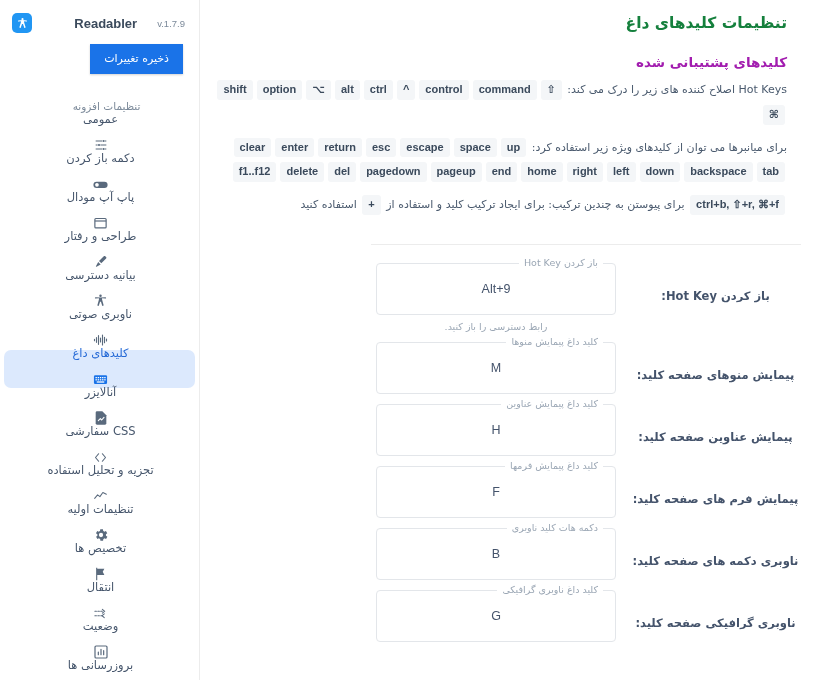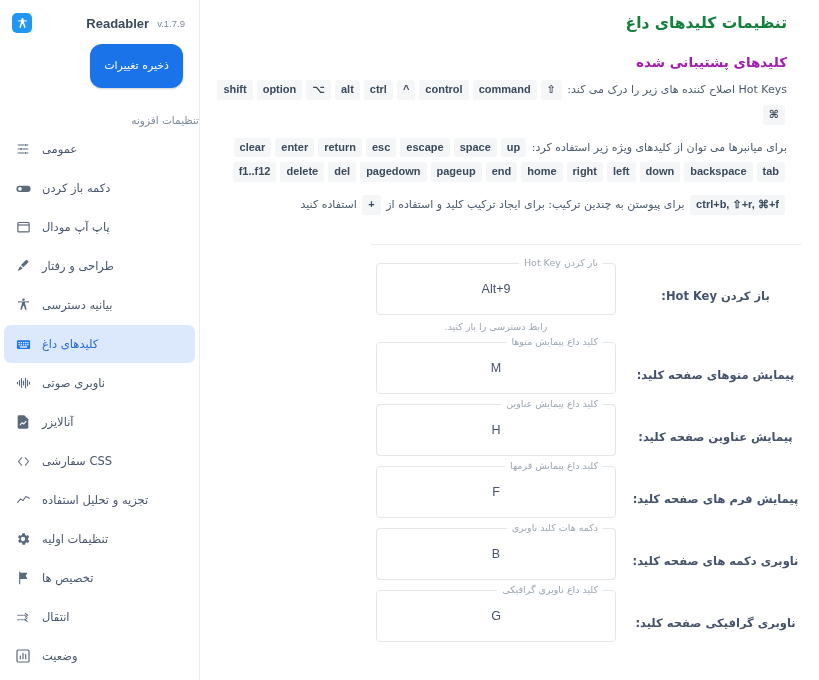--- a/index.html
+++ b/index.html
@@ -160,21 +160,21 @@
     position: relative;
   }
   .sb-top {
     padding: 10px 14px 0 12px;
   }
   .brand-row {
     display: flex;
     flex-direction: row-reverse;
     align-items: center;
     justify-content: flex-start;
-    gap: 8px;
+    gap: 20px;
     height: 26px;
   }
   .brand-badge {
     width: 20px; height: 20px;
     border-radius: 5px;
     background: #2196f3;
     display: flex; align-items: center; justify-content: center;
     flex: 0 0 20px;
   }
   .brand-badge svg { display: block; }
@@ -195,44 +195,44 @@
   }
   .save-wrap {
     padding: 8px 2px 0 0;
     display: flex;
     justify-content: flex-start;
   }
   .save-btn {
     background: #1a73e8;
     color: #fff;
     border: none;
-    border-radius: 12px;
+    border-radius: 0;
     font-size: 11px;
-    padding: 16px 14px;
+    padding: 9px 14px;
     font-family: "DejaVu Sans", sans-serif;
     cursor: pointer;
     line-height: 1.1;
     box-shadow: 0 1px 2px rgba(0,0,0,.18);
   }
   .sb-divider {
     height: 1px;
     background: #ececec;
     margin: 14px 12px 0 0;
   }
   .sb-group-title {
     font-size: 10.5px;
     color: #7c8a9a;
-    text-align: right;
+    text-align: center;
     padding: 12px 0 0 14px;
   }
 
   .nav { padding: 4px 4px 0 4px; }
   .nav-item {
     display: flex;
-    flex-direction: row;
+    flex-direction: column;
     align-items: center;
     justify-content: flex-end;
     gap: 10px;
     height: 38px;
     padding: 0 8px 0 10px;
     border-radius: 7px;
     margin-bottom: 1px;
     cursor: pointer;
   }
   .nav-item .lbl {
@@ -410,48 +410,48 @@
         </div>
         <div class="nav-item">
           <span class="lbl">بیانیه دسترسی</span>
           <span class="ico">
             <svg width="15" height="16" viewBox="0 0 24 24" fill="currentColor">
               <circle cx="12" cy="3.4" r="2"></circle>
               <path d="M21 7c0 .6-.5 1-1.1 1L14.5 7.6v2l2.4 8.7c.2.7-.2 1.3-.9 1.5-.7.2-1.3-.2-1.5-.9L12.7 13h-1.4l-1.8 5.9c-.2.7-.8 1.1-1.5.9-.7-.2-1.1-.8-.9-1.5l2.4-8.7v-2L4.1 8C3.5 8 3 7.6 3 7s.5-1.1 1.1-1.1L12 6.4l7.9-.5c.6 0 1.1.5 1.1 1.1z"></path>
             </svg>
           </span>
         </div>
+        <div class="nav-item">
+          <span class="lbl">ناوبری صوتی</span>
+          <span class="ico">
+            <svg width="17" height="16" viewBox="0 0 24 24" fill="none" stroke="currentColor" stroke-width="1.7" stroke-linecap="round">
+              <path d="M3 11v2M6 8.5v7M9 5.5v13M12 9v6M15 4.5v15M18 8v8M21 10.5v3"></path>
+            </svg>
+          </span>
+        </div>
         <div class="nav-item active">
           <span class="lbl">کلیدهای داغ</span>
           <span class="ico">
             <svg width="17" height="15" viewBox="0 0 24 24" fill="currentColor">
               <rect x="1.5" y="5" width="21" height="14" rx="2"></rect>
               <rect x="4" y="8" width="2.2" height="2" fill="#fff"></rect>
               <rect x="7.5" y="8" width="2.2" height="2" fill="#fff"></rect>
               <rect x="11" y="8" width="2.2" height="2" fill="#fff"></rect>
               <rect x="14.5" y="8" width="2.2" height="2" fill="#fff"></rect>
               <rect x="18" y="8" width="2.2" height="2" fill="#fff"></rect>
               <rect x="4" y="11.5" width="2.2" height="2" fill="#fff"></rect>
               <rect x="7.5" y="11.5" width="2.2" height="2" fill="#fff"></rect>
               <rect x="11" y="11.5" width="2.2" height="2" fill="#fff"></rect>
               <rect x="14.5" y="11.5" width="2.2" height="2" fill="#fff"></rect>
               <rect x="18" y="11.5" width="2.2" height="2" fill="#fff"></rect>
               <rect x="6" y="15" width="12" height="2" fill="#fff"></rect>
             </svg>
           </span>
         </div>
         <div class="nav-item">
-          <span class="lbl">ناوبری صوتی</span>
-          <span class="ico">
-            <svg width="17" height="16" viewBox="0 0 24 24" fill="none" stroke="currentColor" stroke-width="1.7" stroke-linecap="round">
-              <path d="M3 11v2M6 8.5v7M9 5.5v13M12 9v6M15 4.5v15M18 8v8M21 10.5v3"></path>
-            </svg>
-          </span>
-        </div>
-        <div class="nav-item">
           <span class="lbl">آنالایزر</span>
           <span class="ico">
             <svg width="16" height="16" viewBox="0 0 24 24" fill="currentColor">
               <path d="M14 2H6a2 2 0 0 0-2 2v16a2 2 0 0 0 2 2h12a2 2 0 0 0 2-2V8l-6-6z"></path>
               <path d="M8 16l3-3 2 2 3.5-4" stroke="#fff" stroke-width="1.7" fill="none" stroke-linecap="round" stroke-linejoin="round"></path>
             </svg>
           </span>
         </div>
         <div class="nav-item">
           <span class="lbl">CSS سفارشی</span>

